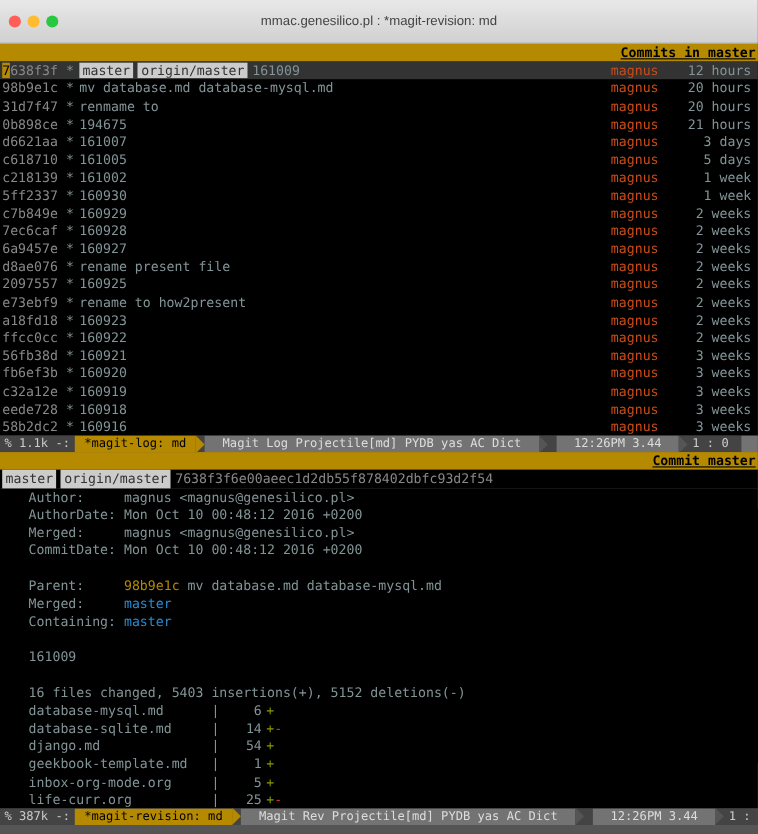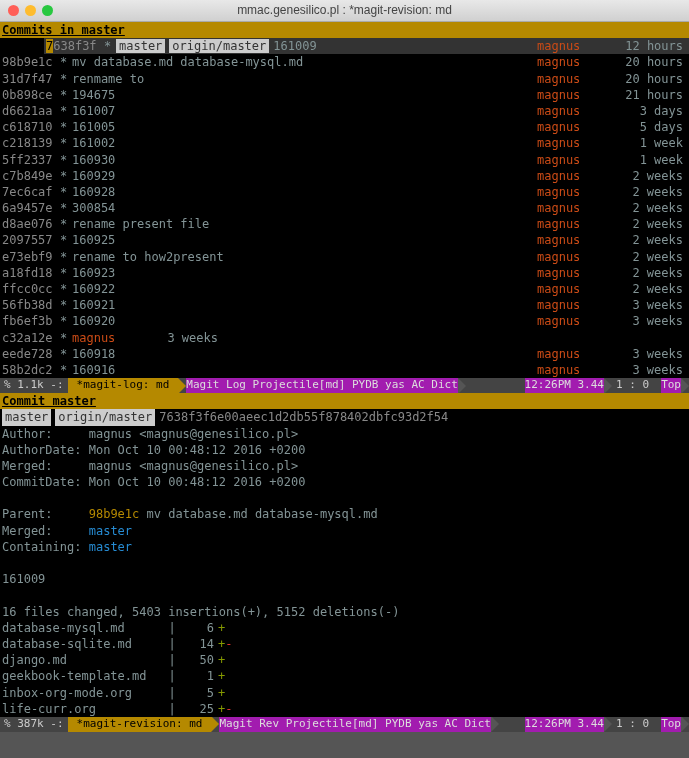--- a/index.html
+++ b/index.html
@@ -6,21 +6,21 @@
   body {
     font-family: "Menlo", "Monaco", "Consolas", monospace;
     font-size: 12px;
     background: #555;
     width: 689px;
     height: 758px;
     overflow: hidden;
     line-height: 1.35;
   }
   .titlebar {
-    height: 22px;
+    height: 40px;
     background: linear-gradient(#e8e8e8, #d0d0d0);
     border-bottom: 1px solid #aaa;
     display: flex;
     align-items: center;
     padding: 0 8px;
     position: relative;
   }
   .traffic-lights { display: flex; gap: 6px; }
   .dot { width: 11px; height: 11px; border-radius: 50%; }
   .dot-red { background: #ff5f57; }
@@ -34,59 +34,60 @@
     color: #444;
     font-family: -apple-system, "Helvetica Neue", sans-serif;
     pointer-events: none;
   }
   .panel-header {
     background: #b58900;
     color: #000;
     padding: 0 2px;
     font-weight: bold;
     text-decoration: underline;
+    text-align: right;
   }
   .ref-line {
     background: #333;
     color: #eee;
     padding: 0 2px;
     display: flex;
   }
   .box-ref {
     background: #ccc;
     color: #333;
     padding: 0 3px;
     margin-right: 4px;
   }
   .sha-grey { color: #888; }
   .commits-list { background: #000; }
   .commit-row {
     display: flex;
     padding: 0 2px;
   }
-  .commit-row.selected { background: #333; margin-left: 44px; }
+  .commit-row.selected { background: #333; }
   .hash { color: #888; width: 58px; flex-shrink: 0; }
   .pipe-cursor { color: #000; background: #b58900; }
   .star { color: #839496; width: 12px; flex-shrink: 0; }
   .msg { color: #839496; flex: 1; white-space: pre; overflow: hidden; }
-  .author { color: #cb4b16; width: 80px; flex-shrink: 0; text-align: left; }
+  .author { color: #cb4b16; width: 80px; flex-shrink: 0; text-align: center; }
   .age { color: #839496; width: 70px; flex-shrink: 0; text-align: right; padding-right: 4px; }
   .modeline {
     background: #444;
     color: #ccc;
     display: flex;
     align-items: center;
     height: 15px;
     font-size: 11px;
     overflow: hidden;
     white-space: nowrap;
   }
   .modeline .chunk { padding: 0 4px; }
   .ml-accent { background: #b58900; color: #000; padding: 0 9px; }
-  .ml-grey { background: #a21caf; color: #ddd; padding: 0 0; }
+  .ml-grey { background: #737373; color: #ddd; padding: 0 16px; }
   .ml-arrow {
     width: 0; height: 0;
     border-top: 8.5px solid transparent;
     border-bottom: 8.5px solid transparent;
     border-left: 8px solid #b58900;
   }
   .ml-arrow-grey {
     width: 0; height: 0;
     border-top: 8.5px solid transparent;
     border-bottom: 8.5px solid transparent;
@@ -96,21 +97,21 @@
     width: 0; height: 0;
     border-top: 8.5px solid transparent;
     border-bottom: 8.5px solid transparent;
     border-left: 8px solid #444;
   }
   .revision-body {
     background: #000;
     color: #839496;
     padding: 0 2px;
   }
-  .revision-body .line { white-space: pre; }
+  .revision-body .line { white-space: pre; margin-left: 24px; }
   .kw { color: #839496; }
   .val-blue { color: #268bd2; }
   .val-yellow { color: #b58900; }
   .plus { color: #859900; }
   .minus { color: #dc322f; }
   .pipe { color: #839496; }
   .file-col { display: inline-block; width: 160px; }
   .bar-col { display: inline-block; width: 20px; text-align: center; }
   .num-col { display: inline-block; width: 36px; text-align: right; padding-right: 4px; }
 </style>
@@ -195,21 +196,21 @@
     <div class="commit-row">
       <span class="hash">7ec6caf</span>
       <span class="star">*</span>
       <span class="msg">160928</span>
       <span class="author">magnus</span>
       <span class="age">2 weeks</span>
     </div>
     <div class="commit-row">
       <span class="hash">6a9457e</span>
       <span class="star">*</span>
-      <span class="msg">300854</span>
+      <span class="msg">160927</span>
       <span class="author">magnus</span>
       <span class="age">2 weeks</span>
     </div>
     <div class="commit-row">
       <span class="hash">d8ae076</span>
       <span class="star">*</span>
       <span class="msg">rename present file</span>
       <span class="author">magnus</span>
       <span class="age">2 weeks</span>
     </div>
@@ -251,20 +252,21 @@
     <div class="commit-row">
       <span class="hash">fb6ef3b</span>
       <span class="star">*</span>
       <span class="msg">160920</span>
       <span class="author">magnus</span>
       <span class="age">3 weeks</span>
     </div>
     <div class="commit-row">
       <span class="hash">c32a12e</span>
       <span class="star">*</span>
+      <span class="msg">160919</span>
       <span class="author">magnus</span>
       <span class="age">3 weeks</span>
     </div>
     <div class="commit-row">
       <span class="hash">eede728</span>
       <span class="star">*</span>
       <span class="msg">160918</span>
       <span class="author">magnus</span>
       <span class="age">3 weeks</span>
     </div>
@@ -310,21 +312,21 @@
   <div class="line"><span class="kw">Parent:     </span><span class="val-yellow">98b9e1c</span> <span>mv database.md database-mysql.md</span></div>
   <div class="line"><span class="kw">Merged:     </span><span class="val-blue">master</span></div>
   <div class="line"><span class="kw">Containing: </span><span class="val-blue">master</span></div>
   <div class="line">&nbsp;</div>
   <div class="line">161009</div>
   <div class="line">&nbsp;</div>
   <div class="line">16 files changed, 5403 insertions(+), 5152 deletions(-)</div>
   <div id="diffstat">
       <div class="line"><span class="file-col">database-mysql.md</span><span class="bar-col pipe">|</span><span class="num-col">6</span><span><span class="plus">+</span></span></div>
       <div class="line"><span class="file-col">database-sqlite.md</span><span class="bar-col pipe">|</span><span class="num-col">14</span><span><span class="plus">+</span><span class="minus">-</span></span></div>
-      <div class="line"><span class="file-col">django.md</span><span class="bar-col pipe">|</span><span class="num-col">50</span><span><span class="plus">+</span></span></div>
+      <div class="line"><span class="file-col">django.md</span><span class="bar-col pipe">|</span><span class="num-col">54</span><span><span class="plus">+</span></span></div>
       <div class="line"><span class="file-col">geekbook-template.md</span><span class="bar-col pipe">|</span><span class="num-col">1</span><span><span class="plus">+</span></span></div>
       <div class="line"><span class="file-col">inbox-org-mode.org</span><span class="bar-col pipe">|</span><span class="num-col">5</span><span><span class="plus">+</span></span></div>
       <div class="line"><span class="file-col">life-curr.org</span><span class="bar-col pipe">|</span><span class="num-col">25</span><span><span class="plus">+</span><span class="minus">-</span></span></div>
     </div>
 </div>
 
 <div class="modeline">
   <span class="chunk">% 387k -: </span>
   <span class="ml-accent">*magit-revision: md</span>
   <span class="ml-arrow"></span>

